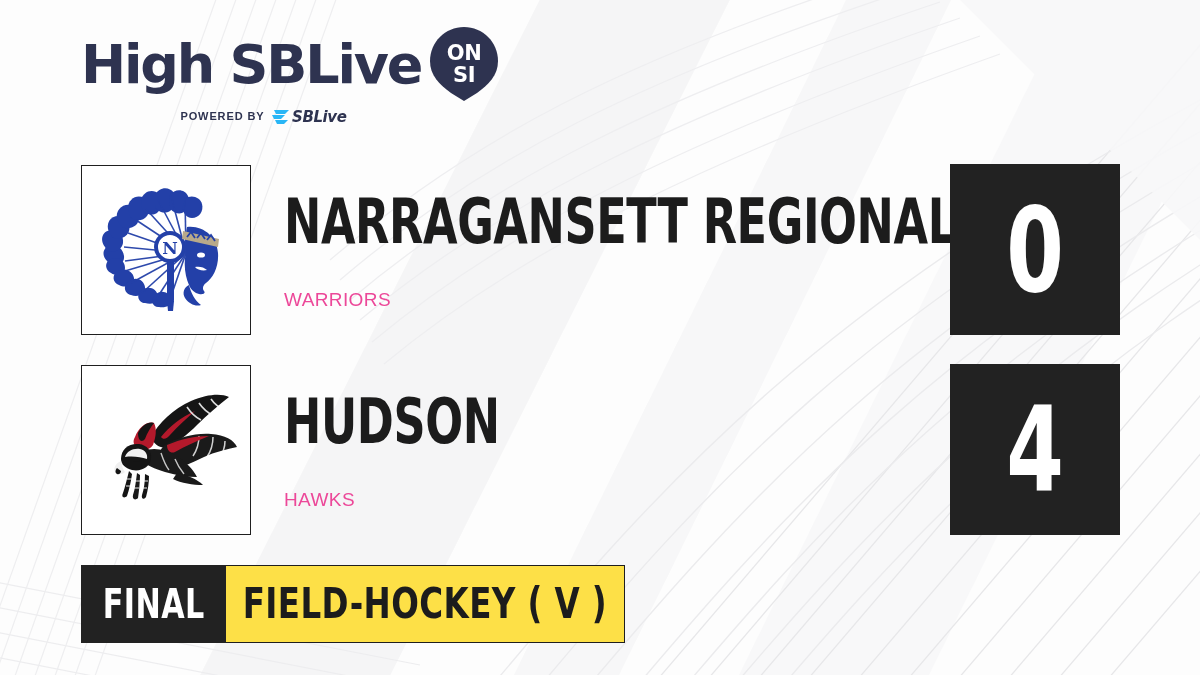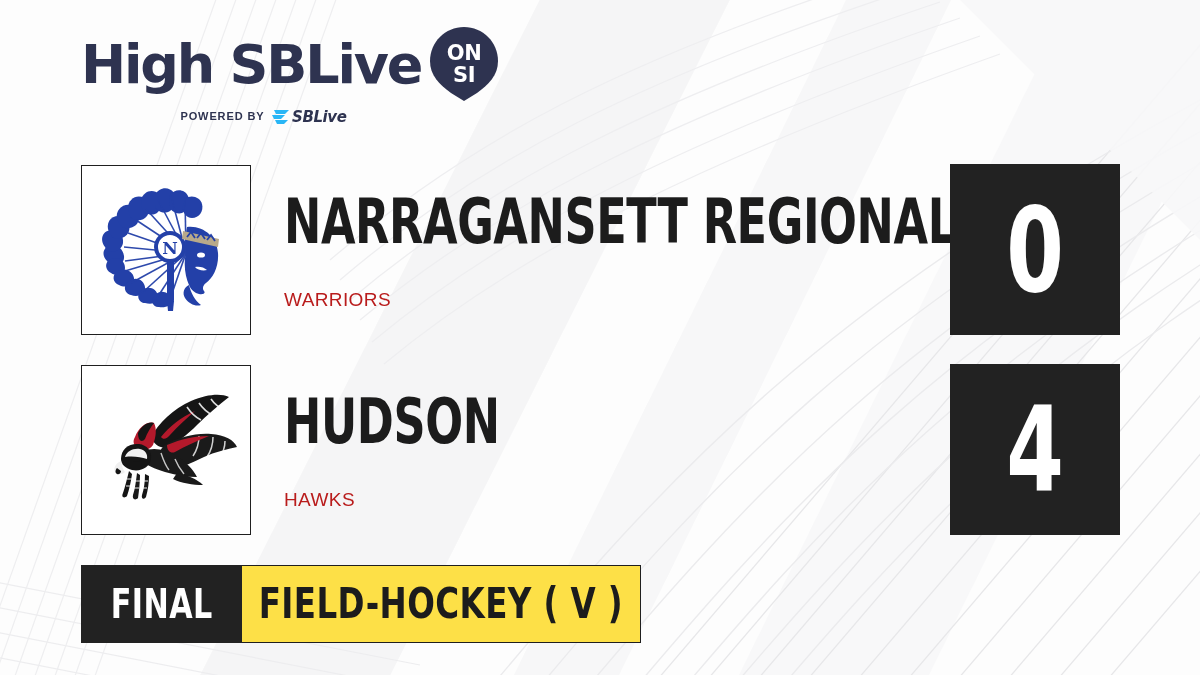--- a/index.html
+++ b/index.html
@@ -64,21 +64,21 @@
     color:#1c1c1c;
     transform:scaleX(0.80);
     transform-origin:left center;
     white-space:nowrap;
   }
   .team-mascot {
     font-family:"Liberation Sans", sans-serif;
     font-size:19px;
     line-height:19px;
     letter-spacing:0.4px;
-    color:#b91c1c;
+    color:#ec4899;
     margin-top:15px;
     white-space:nowrap;
   }
 
   
   .score-box {
     position:absolute; left:869px; top:-1px;
     width:170px; height:171px;
     background:#222222;
     display:flex; align-items:center; justify-content:center;
@@ -89,21 +89,21 @@
     font-size:118px;
     line-height:118px;
     color:#ffffff;
     transform:scaleX(0.78);
     transform-origin:center center;
   }
 
   
   .status-bar { position:absolute; left:81px; top:565px; height:78px; display:flex; }
   .status-final {
-    width:161px; height:78px; background:#222222;
+    width:145px; height:78px; background:#222222;
     display:flex; align-items:center; justify-content:center;
   }
   .status-final span {
     font-family:"DejaVu Sans Condensed","DejaVu Sans", sans-serif;
     font-weight:bold; font-size:40px; line-height:40px; color:#ffffff;
     letter-spacing:0.5px;
     transform:scaleX(0.84); transform-origin:center center;
   }
   .status-sport {
     width:399px; height:78px; background:#fde047;

